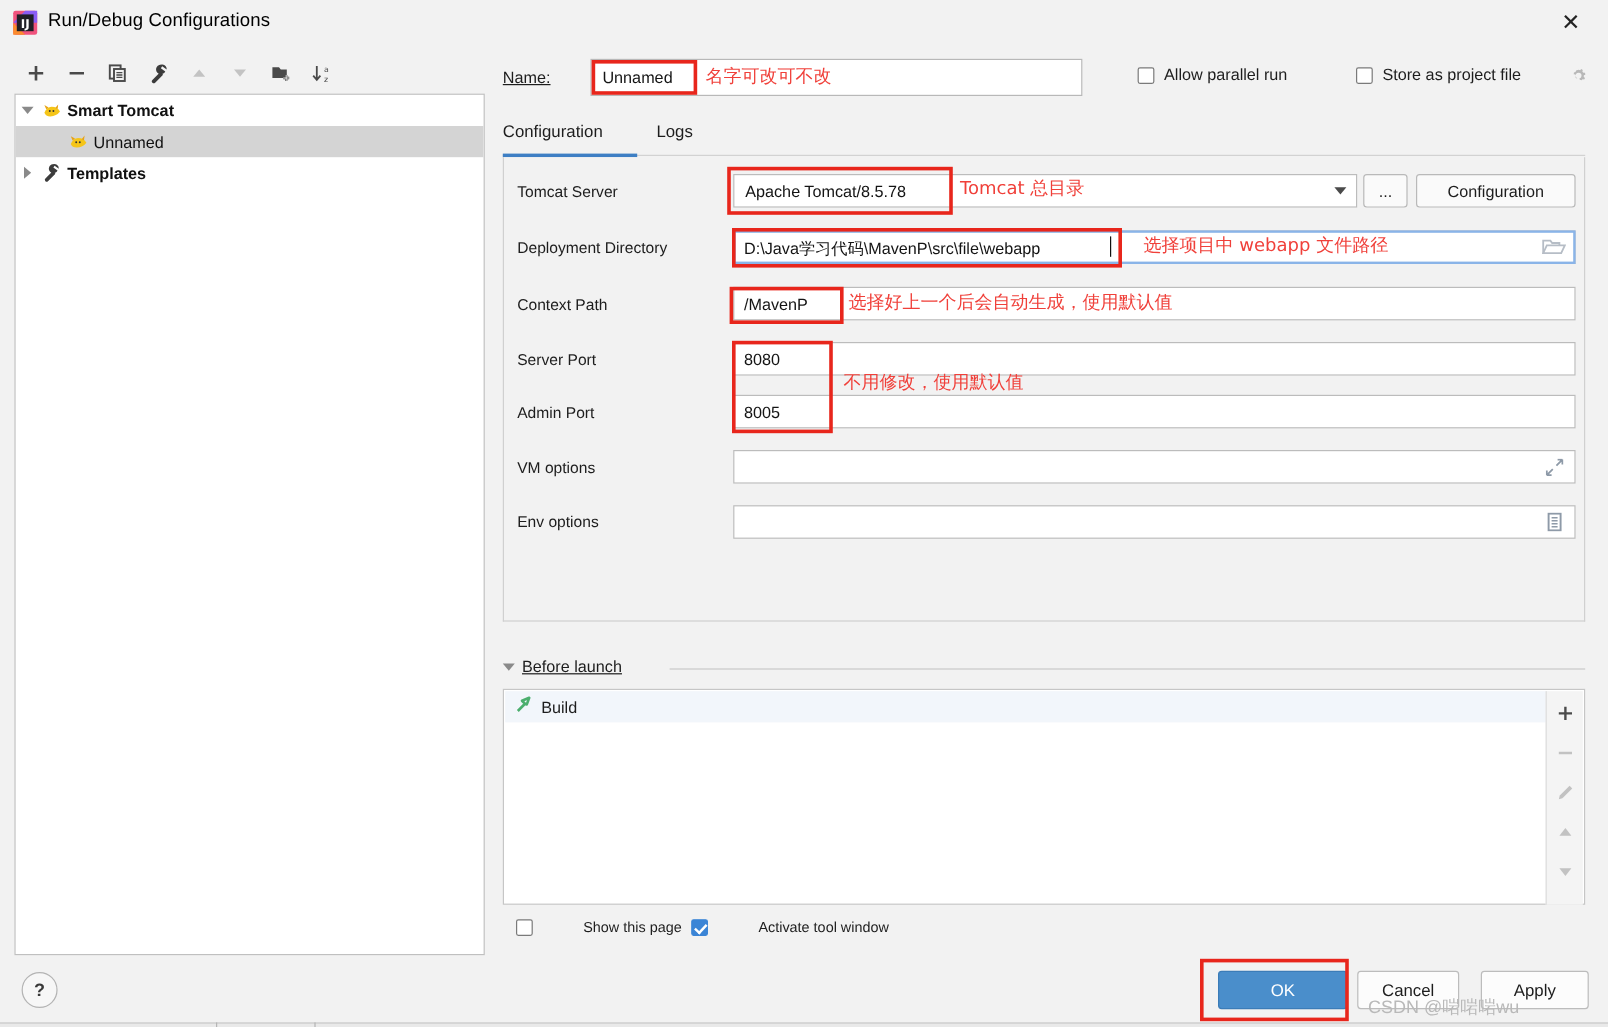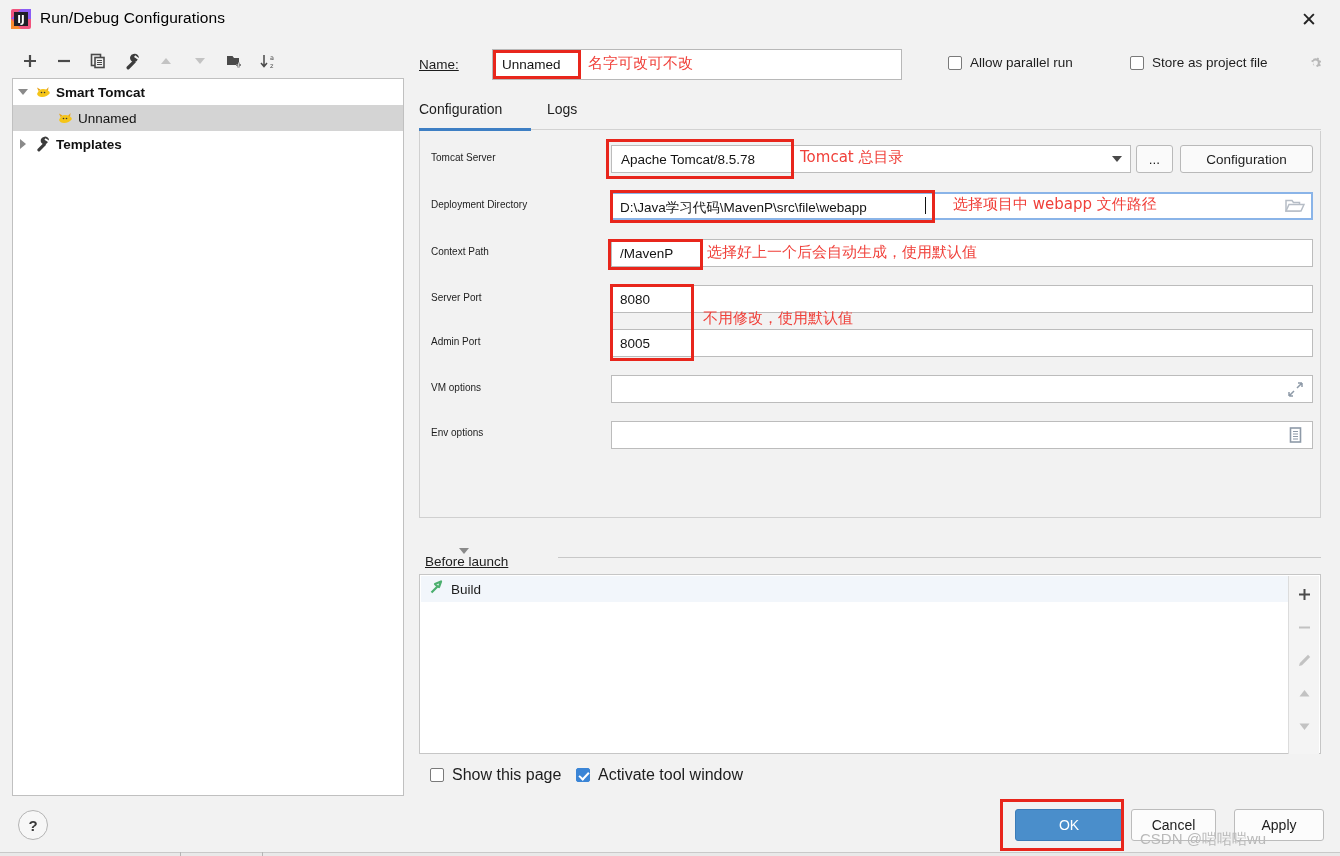--- a/index.html
+++ b/index.html
@@ -225,21 +225,21 @@
     width: 902px; height: 387px;
     background: #f2f2f2;
     border: 1px solid #d0d0d0;
     border-top: none;
     box-sizing: border-box;
   }
 
   .frow-label {
     position: absolute;
     left: 431px;
-    font-size: 10px;
+    font-size: 13px;
     color: #1d1d1d;
   }
   .field {
     position: absolute;
     background: #fff;
     border: 1px solid #bcbcbc;
     box-sizing: border-box;
     height: 28px;
   }
   .field-text {
@@ -297,21 +297,20 @@
     width: 1px;
     background: #111;
   }
 
   
   .bl-header {
     position: absolute;
     left: 419px; top: 548px;
     display: flex; align-items: center;
     cursor: pointer;
-    flex-direction: column;
   }
   .bl-title {
     font-size: 13.5px;
     margin-left: 6px;
   }
   .bl-line {
     position: absolute;
     left: 558px; top: 557px;
     width: 763px; height: 1px;
     background: #c8c8c8;
@@ -348,21 +347,22 @@
     width: 30px; height: 32px;
     display: flex; align-items: center; justify-content: center;
     cursor: pointer;
   }
 
   .bottom-cbx {
     position: absolute;
     top: 766px;
     display: flex; align-items: center;
     cursor: pointer;
-    font-size: 16px;
+    font-size: 12px;
+    gap: 34px;
   }
 
   
   .footer-btn {
     position: absolute;
     top: 809px;
     height: 32px;
     border-radius: 3px;
     box-sizing: border-box;
     display: flex; align-items:center; justify-content:center;

